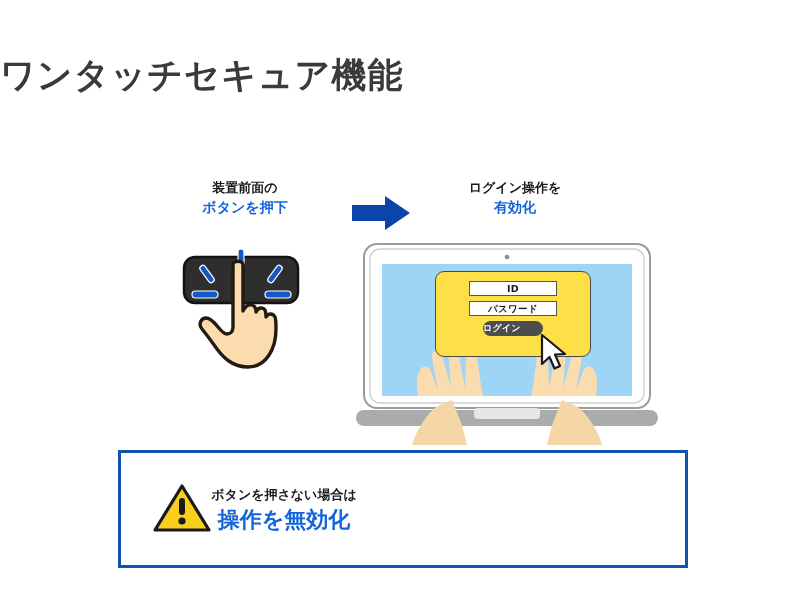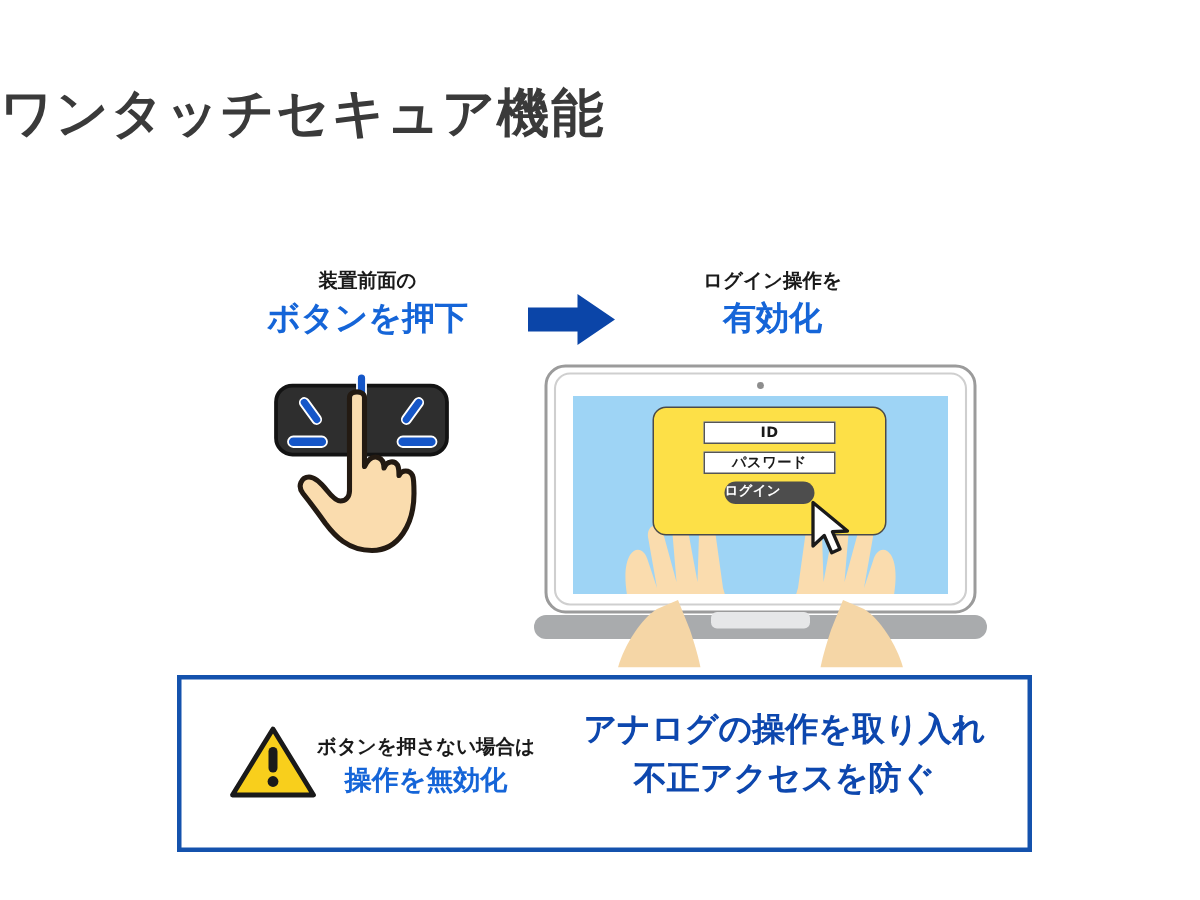--- a/index.html
+++ b/index.html
@@ -42,21 +42,21 @@
     white-space: nowrap;
   }
   .caption .cap-top {
     display: block;
     font-size: 13px;
     font-weight: 700;
     color: #1a1a1a;
   }
   .caption .cap-bottom {
     display: block;
-    font-size: 22px;
+    font-size: 14px;
     font-weight: 700;
     color: #1565d8;
     margin-top: 2px;
   }
   #caption-left  { left: 170px; top: 180px; width: 150px; }
   #caption-right { left: 440px; top: 180px; width: 150px; }
 
   
   .arrow-right {
     position: absolute;
@@ -159,21 +159,21 @@
   .warn-icon { width: 58px; height: 50px; display: block; }
   .warn-text { margin-top: 6px; text-align: center; line-height: 1.3; white-space: nowrap;}
   .warn-text .w-top {
     display: block;
     font-size: 13px;
     font-weight: 700;
     color: #1a1a1a;
   }
   .warn-text .w-bottom {
     display: block;
-    font-size: 18px;
+    font-size: 22px;
     font-weight: 700;
     color: #1565d8;
     margin-top: 2px;
   }
   .slogan {
     position: absolute;
     left: 368px;
     top: 470px;
     width: 310px;
     text-align: center;
@@ -307,18 +307,14 @@
       <path d="M29 3 L56 47 L2 47 Z" fill="#f8cf1c" stroke="#1a1a1a" stroke-width="3.2" stroke-linejoin="round"></path>
       <rect x="26" y="15" width="6" height="17" rx="3" fill="#1a1a1a"></rect>
       <circle cx="29" cy="38" r="3.6" fill="#1a1a1a"></circle>
     </svg>
     <div class="warn-text">
       <span class="w-top">ボタンを押さない場合は</span>
       <span class="w-bottom">操作を無効化</span>
     </div>
   </div>
 
-  <div class="slogan">
-    <div>アナログの操作を取り入れ</div>
-    <div>不正アクセスを防ぐ</div>
-  </div>
 
 </div>
 
 </body></html>

